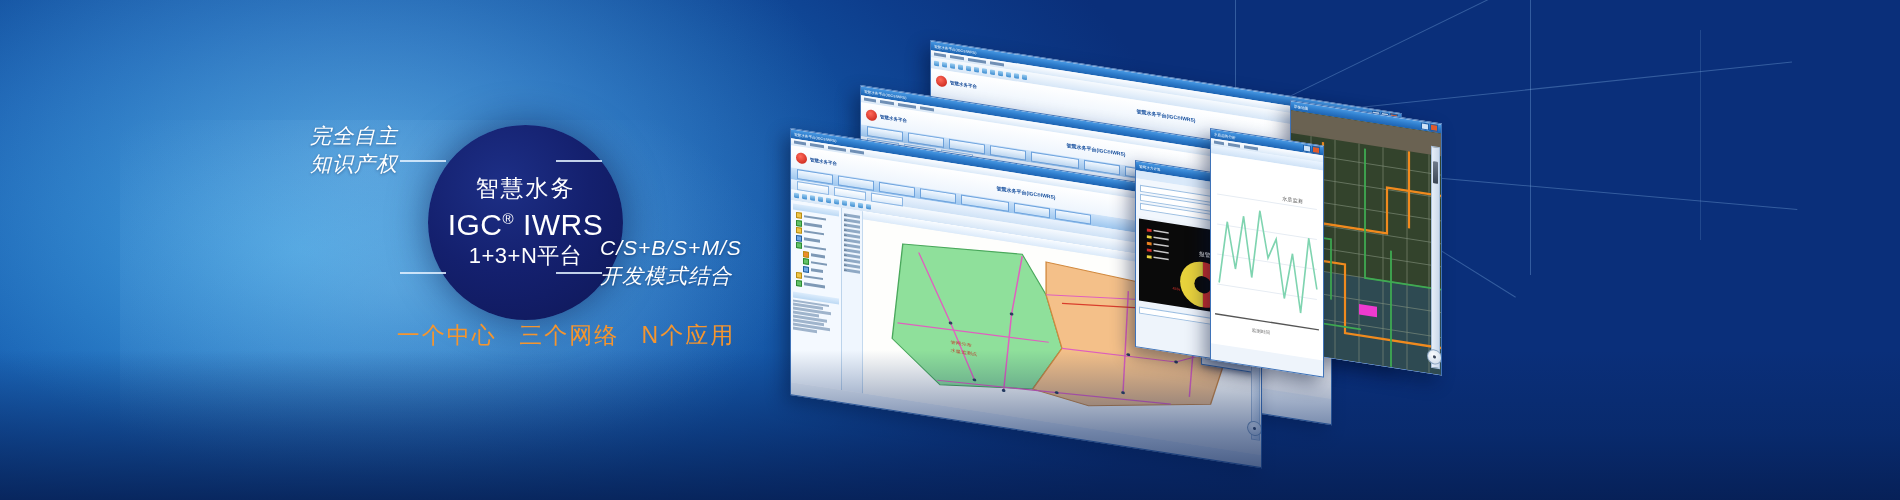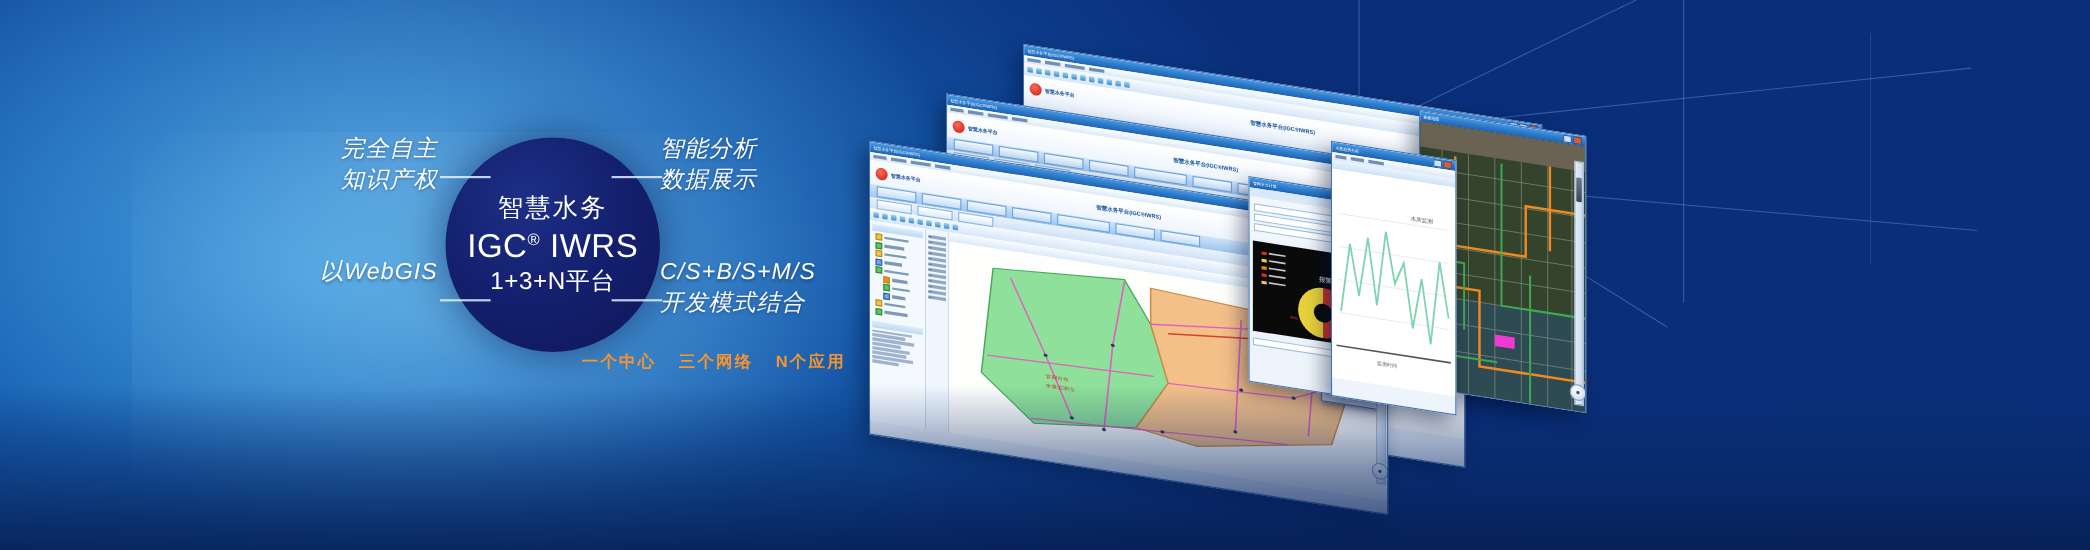--- a/index.html
+++ b/index.html
@@ -30,21 +30,21 @@
     position:absolute;left:0;bottom:0;width:100%;height:150px;
     background:linear-gradient(180deg, rgba(6,35,92,0) 0%, rgba(7,38,98,.55) 55%, rgba(6,30,82,.85) 100%);
     pointer-events:none;
   }
 
   
   .gridline{position:absolute;background:rgba(150,200,245,.30);pointer-events:none;}
 
   
   #core-circle{
-    position:absolute;left:405px;top:125px;width:195px;height:195px;
+    position:absolute;left:428px;top:125px;width:195px;height:195px;
     border-radius:50%;
     background:radial-gradient(circle at 38% 30%, #1d2f86 0%, #14206e 48%, #0e1757 100%);
     box-shadow:0 0 38px rgba(5,20,70,.55);
     display:flex;flex-direction:column;align-items:center;justify-content:center;
     color:#ffffff;text-align:center;line-height:1.12;
   }
   #core-circle .ln1{font-size:23px;letter-spacing:2px;margin-bottom:6px;}
   #core-circle .ln2{font-size:30px;letter-spacing:.5px;margin-bottom:3px;white-space:nowrap;}
   #core-circle .ln2 sup{font-size:15px;vertical-align:super;}
   #core-circle .ln3{font-size:22px;letter-spacing:.5px;}
@@ -65,21 +65,21 @@
 
   .connector{position:absolute;height:2px;background:rgba(225,240,255,.85);}
   #conn-tl{left:400px;top:160px;width:46px;}
   #conn-bl{left:400px;top:272px;width:46px;}
   #conn-tr{left:556px;top:160px;width:46px;}
   #conn-br{left:556px;top:272px;width:46px;}
 
   
   #tagline{
     position:absolute;left:356px;top:320px;width:420px;
-    text-align:right;color:#f4952f;font-size:15px;font-weight:bold;
+    text-align:center;color:#f4952f;font-size:23px;font-weight:normal;
     letter-spacing:2px;white-space:nowrap;
   }
   #tagline span{margin:0 7px;}
 
   
   #shots{position:absolute;left:790px;top:40px;width:720px;height:330px;}
   .win{
     position:absolute;
     background:#eef4fb;
     border:1px solid #3f73b8;
@@ -592,25 +592,20 @@
   <div class="connector" id="conn-tl"></div>
   <div class="connector" id="conn-bl"></div>
   <div class="connector" id="conn-tr"></div>
   <div class="connector" id="conn-br"></div>
 
   <div class="feat left" id="feat-tl">
     <div>完全自主</div>
     <div>知识产权</div>
   </div>
   <div class="feat left" id="feat-bl">
-    <div>以WebGIS</div>
-  </div>
-  <div class="feat right" id="feat-tr">
-    <div>智能分析</div>
-    <div>数据展示</div>
   </div>
   <div class="feat right" id="feat-br">
     <div>C/S+B/S+M/S</div>
     <div>开发模式结合</div>
   </div>
 
   <div id="tagline">
     <span>一个中心</span>
     <span>三个网络</span>
     <span>N个应用</span>

